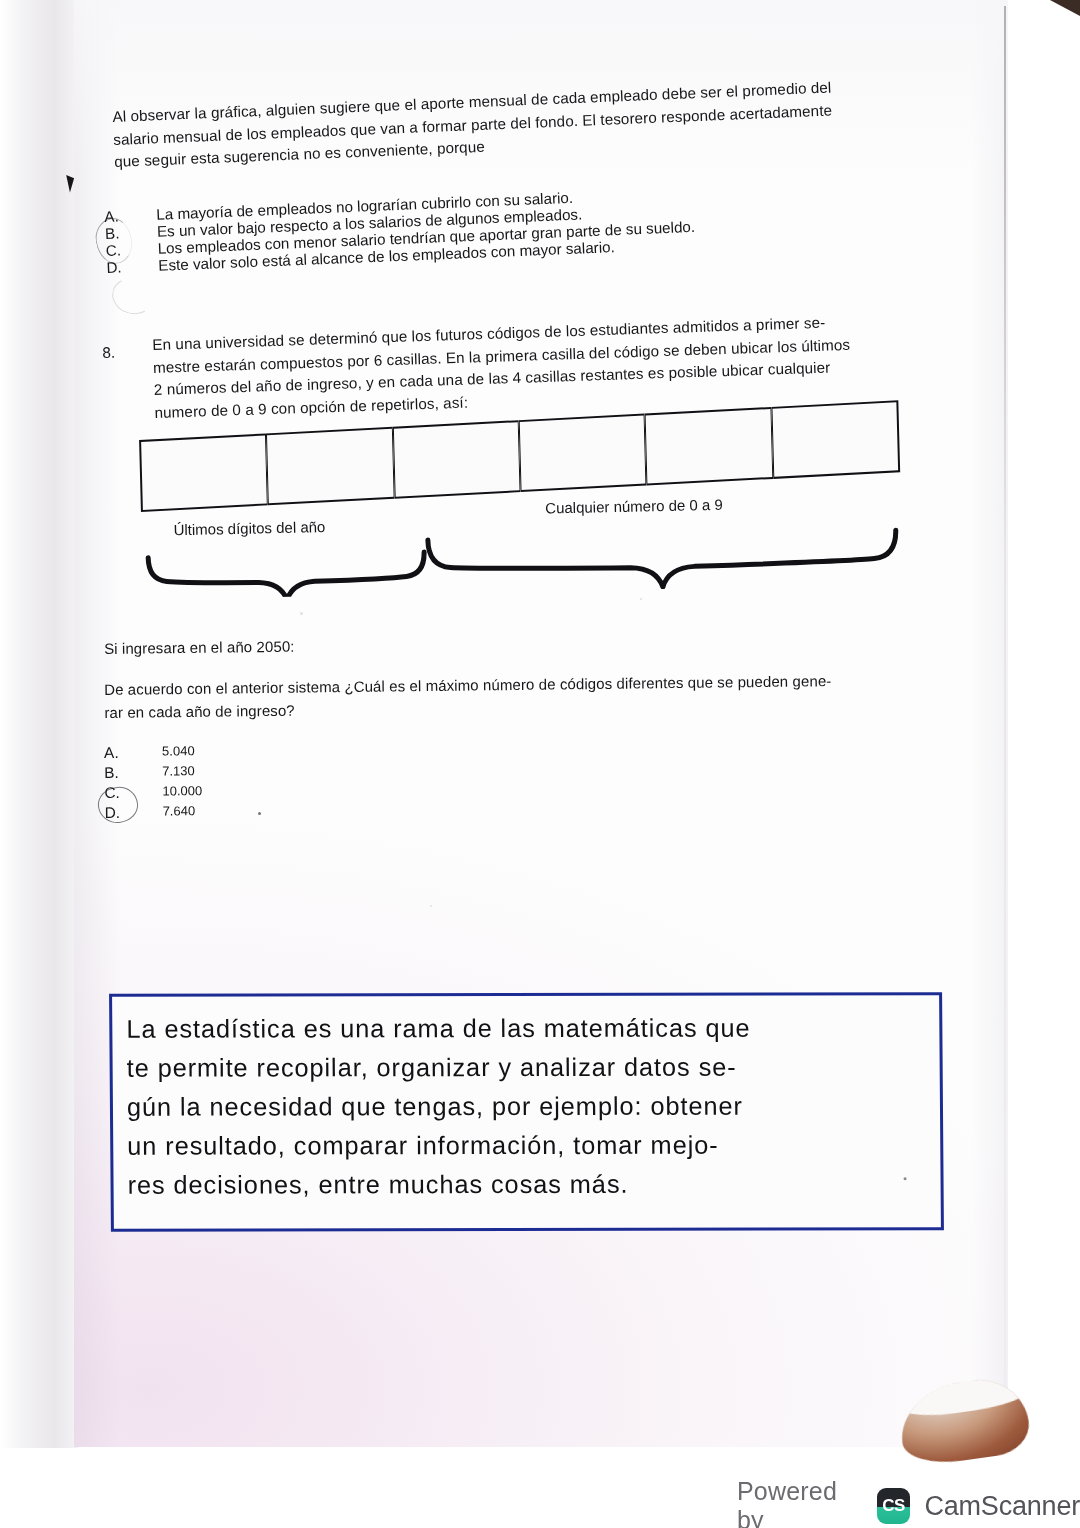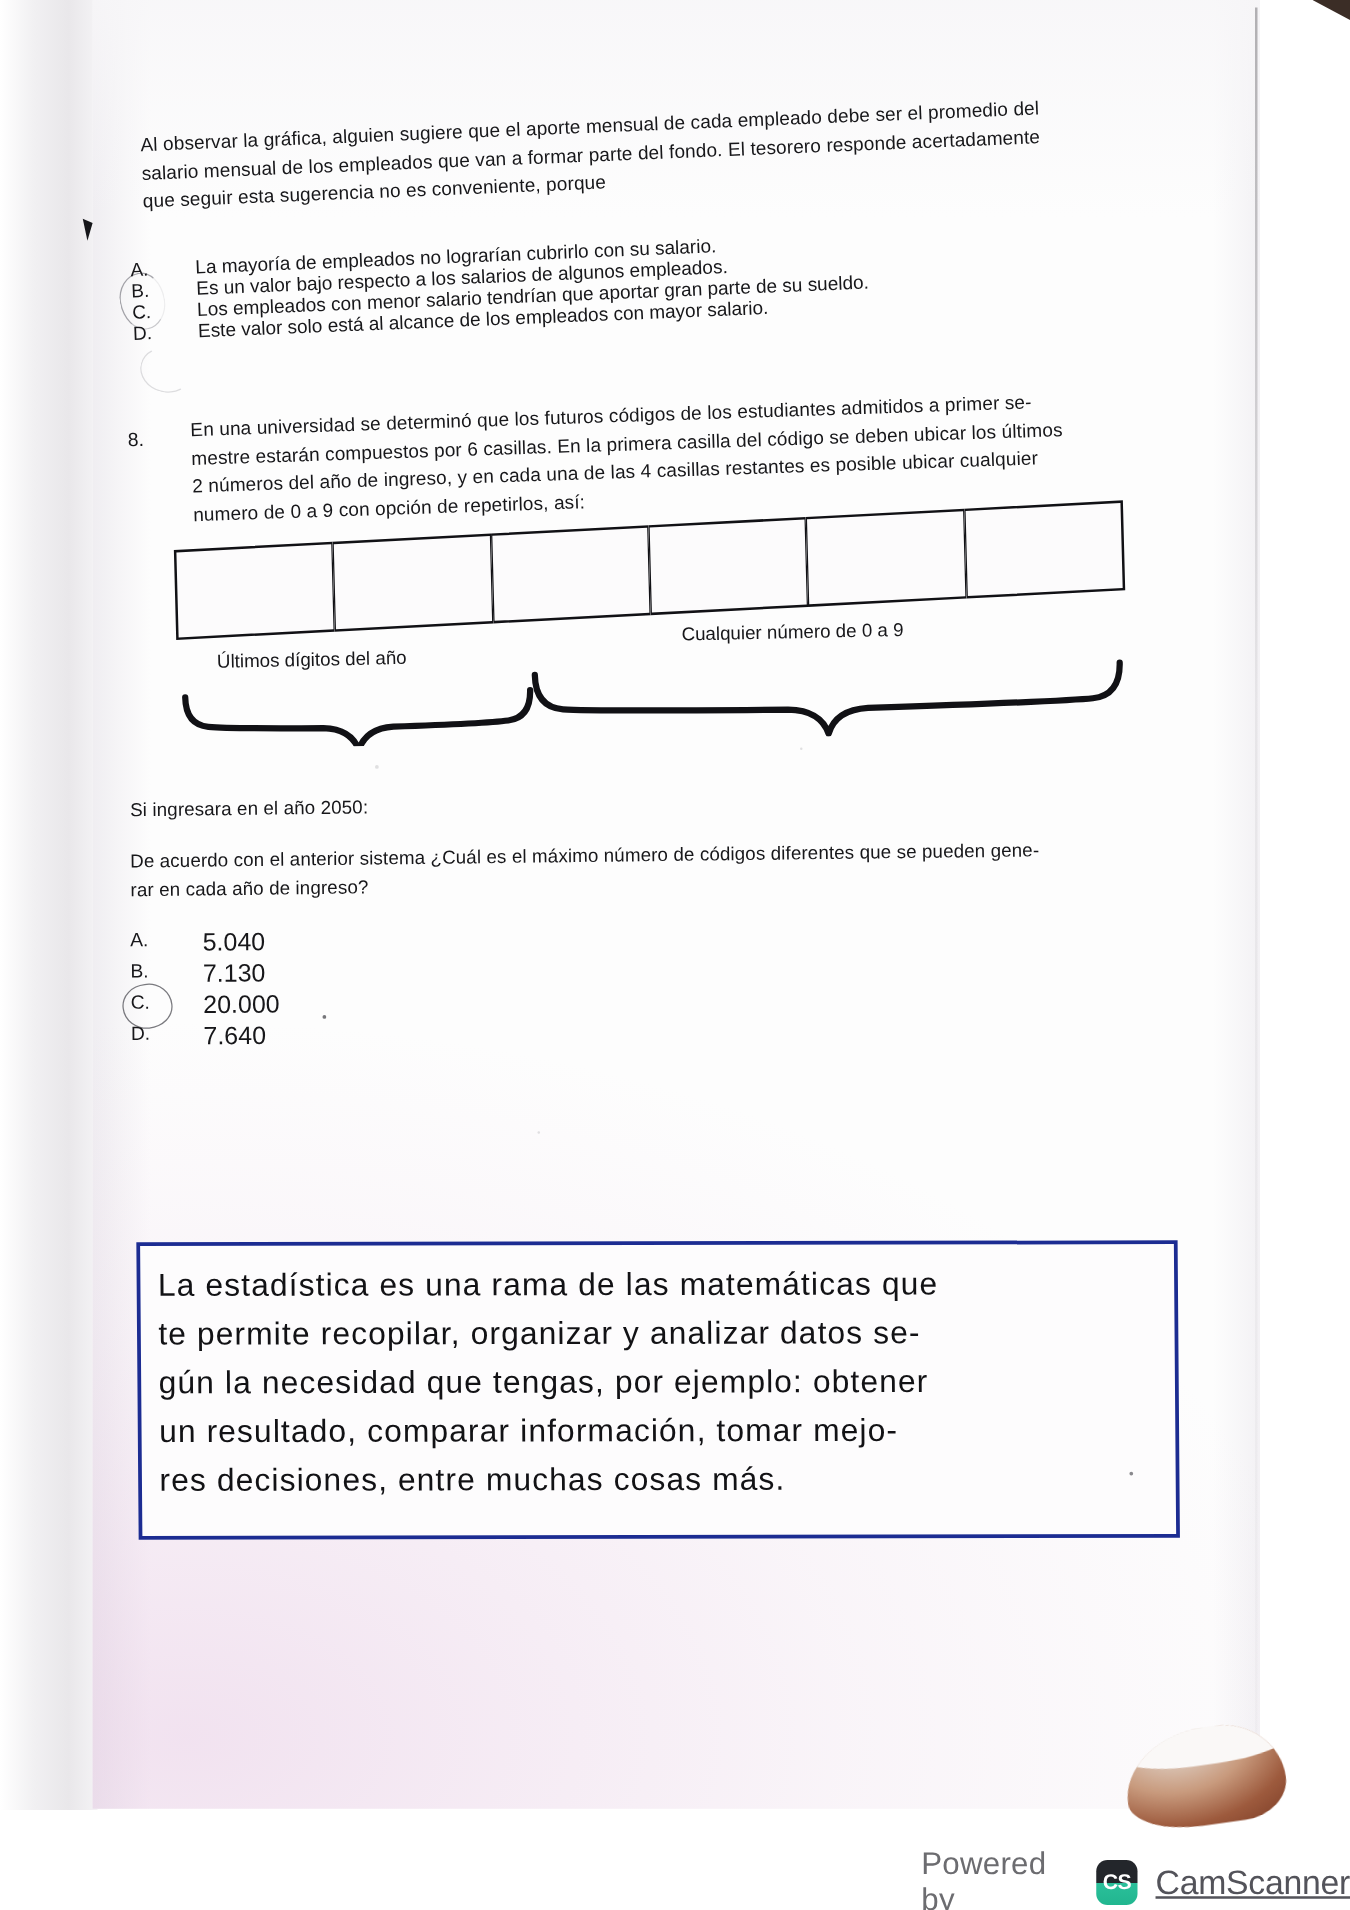--- a/index.html
+++ b/index.html
@@ -220,21 +220,21 @@
   }
 
   
   #final-options {
     left: 104px; top: 744px;
     width: 320px;
     transform: rotate(-0.5deg);
   }
   #final-options .opt-row { margin-bottom: 2px; }
   #final-options .opt-letter { width: 58px; flex: 0 0 58px; font-size: 15.4px; }
-  #final-options .opt-text { font-size: 20px; }
+  #final-options .opt-text { font-size: 13px; }
 
   .pencil-ring-c {
     position: absolute;
     left: 98px; top: 787px;
     width: 38px; height: 34px;
     border: 1.7px solid rgba(70,70,78,0.72);
     border-radius: 50% 48% 52% 50% / 48% 52% 48% 52%;
     transform: rotate(-6deg);
   }
   .stray-dot {
@@ -299,21 +299,20 @@
     display: flex;
     align-items: center;
     justify-content: center;
     letter-spacing: -0.5px;
   }
   #camscanner-label {
     font-family: "Liberation Sans", sans-serif;
     font-size: 27px;
     color: #53535a;
     letter-spacing: -0.2px;
-    text-decoration: underline;
   }
   .footer-pill {
     position: absolute;
     left: 855px; top: 1470px;
     width: 180px; height: 50px;
     background: rgba(238,238,240,0.55);
     border-radius: 10px;
     z-index: -1;
   }
 
@@ -408,21 +407,21 @@
     <div class="opt-row">
       <span class="opt-letter">A.</span>
       <span class="opt-text">5.040</span>
     </div>
     <div class="opt-row">
       <span class="opt-letter">B.</span>
       <span class="opt-text">7.130</span>
     </div>
     <div class="opt-row">
       <span class="opt-letter">C.</span>
-      <span class="opt-text">20.000</span>
+      <span class="opt-text">10.000</span>
     </div>
     <div class="opt-row">
       <span class="opt-letter">D.</span>
       <span class="opt-text">7.640</span>
     </div>
   </div>
 
   <div id="info-box">
     <div id="info-box-text">La estadística es una rama de las matemáticas que
 te permite recopilar, organizar y analizar datos se-

